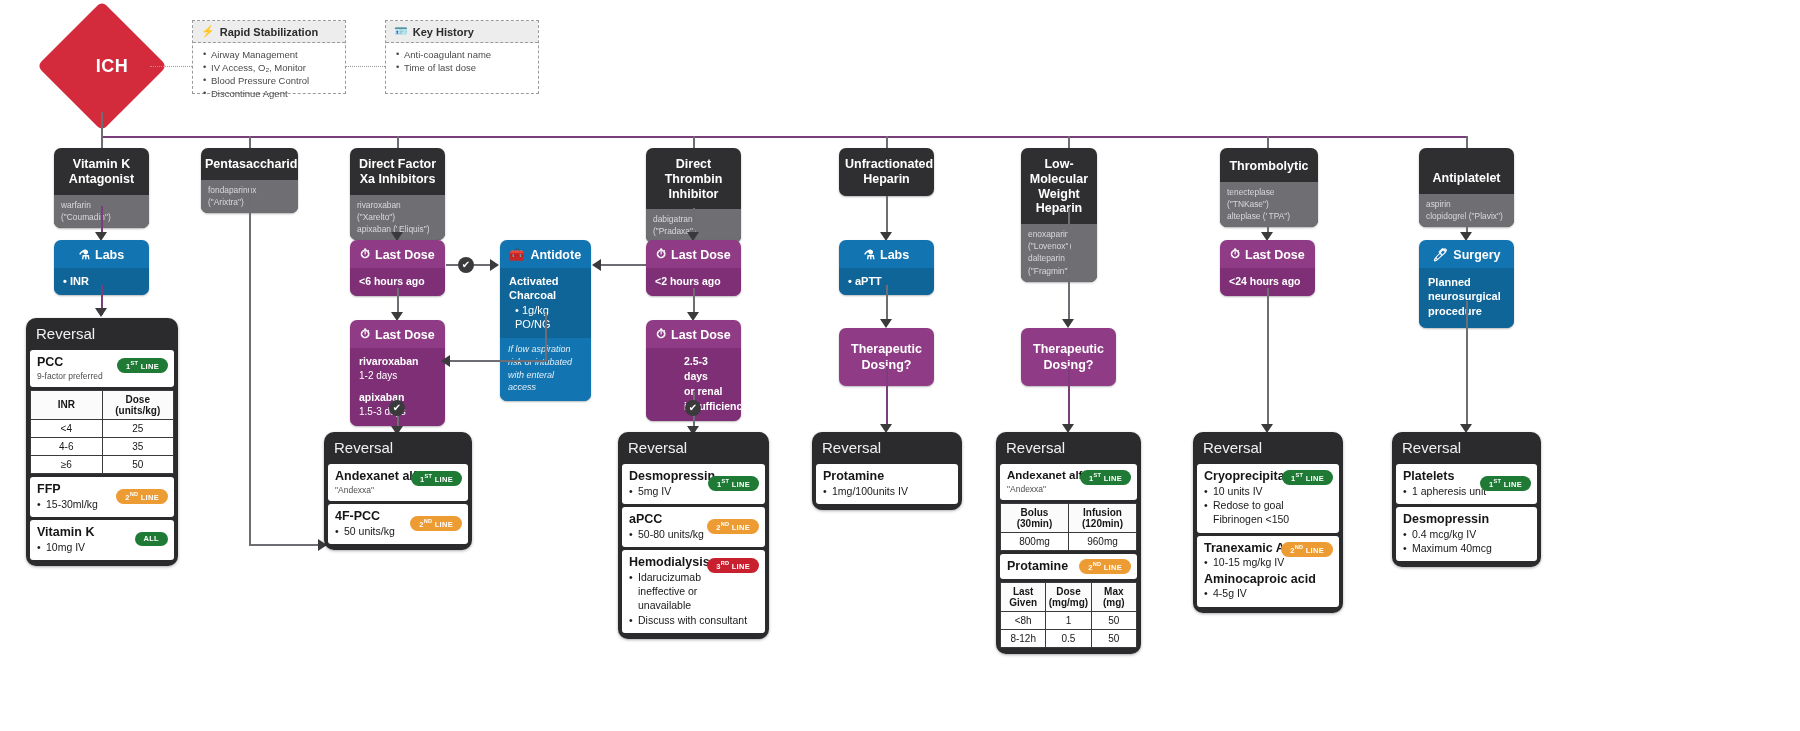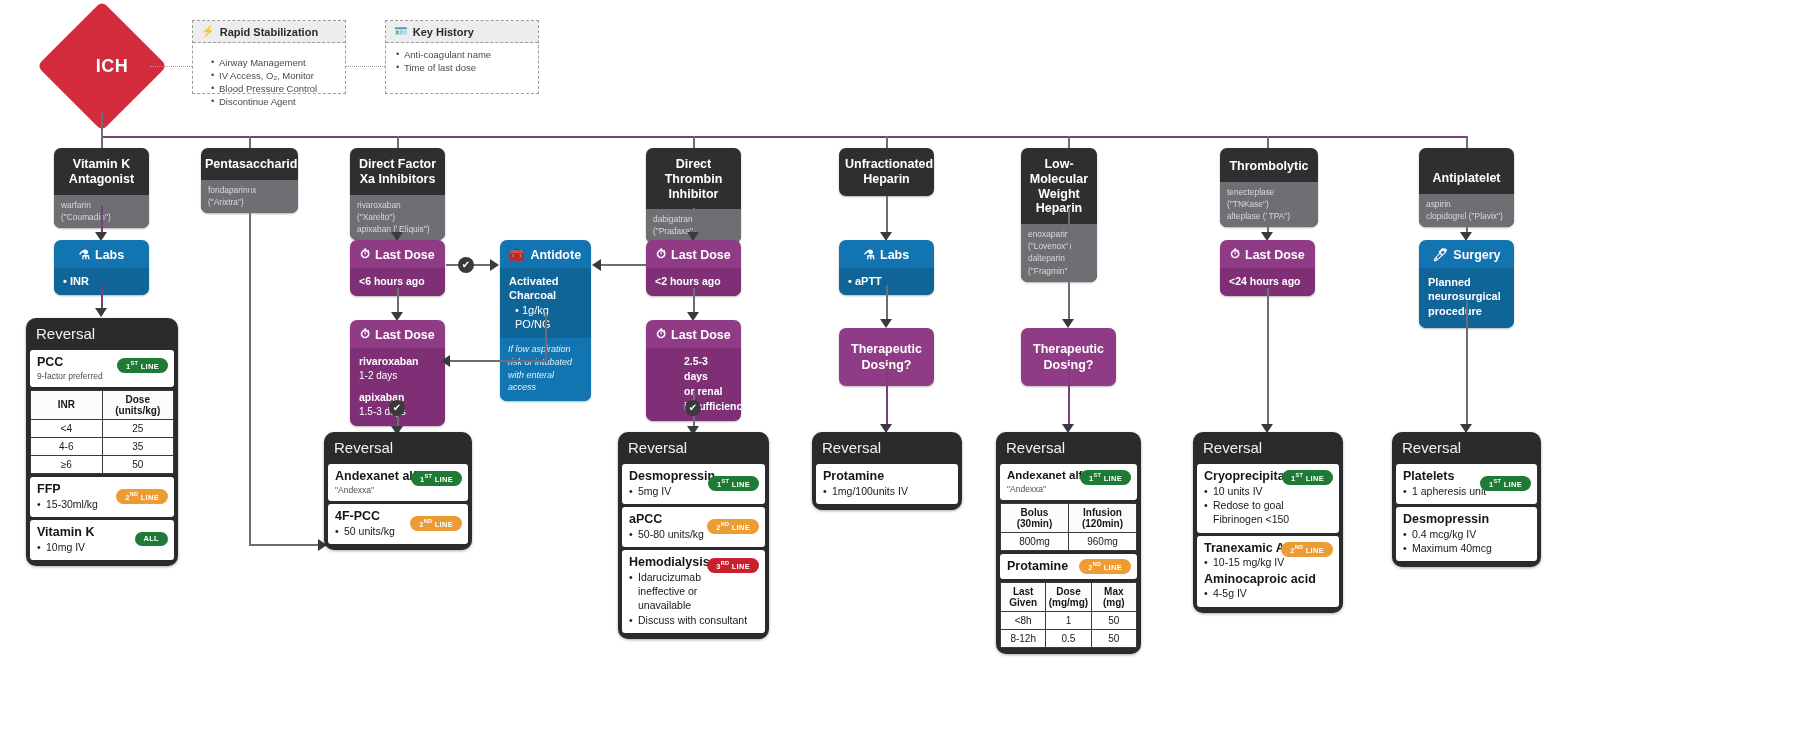--- a/index.html
+++ b/index.html
@@ -75,21 +75,21 @@
 
   <div class="dotline" style="left:150px;top:66px;width:42px;"></div>
   <div class="dotline" style="left:343px;top:66px;width:42px;"></div>
 
   <div class="panel" style="left:192px;top:20px;width:152px;height:72px;">
     <div class="panel-head">
       <span>⚡</span>
       <span>Rapid Stabilization</span>
     </div>
     <div class="panel-body">
-      <ul style="margin:8px;padding:0;">
+      <ul style="margin:0;padding:0;">
         <li>Airway Management</li>
         <li>IV Access, O₂, Monitor</li>
         <li>Blood Pressure Control</li>
         <li>Discontinue Agent</li>
       </ul>
     </div>
   </div>
 
   <div class="panel" style="left:385px;top:20px;width:152px;height:72px;">
     <div class="panel-head">

